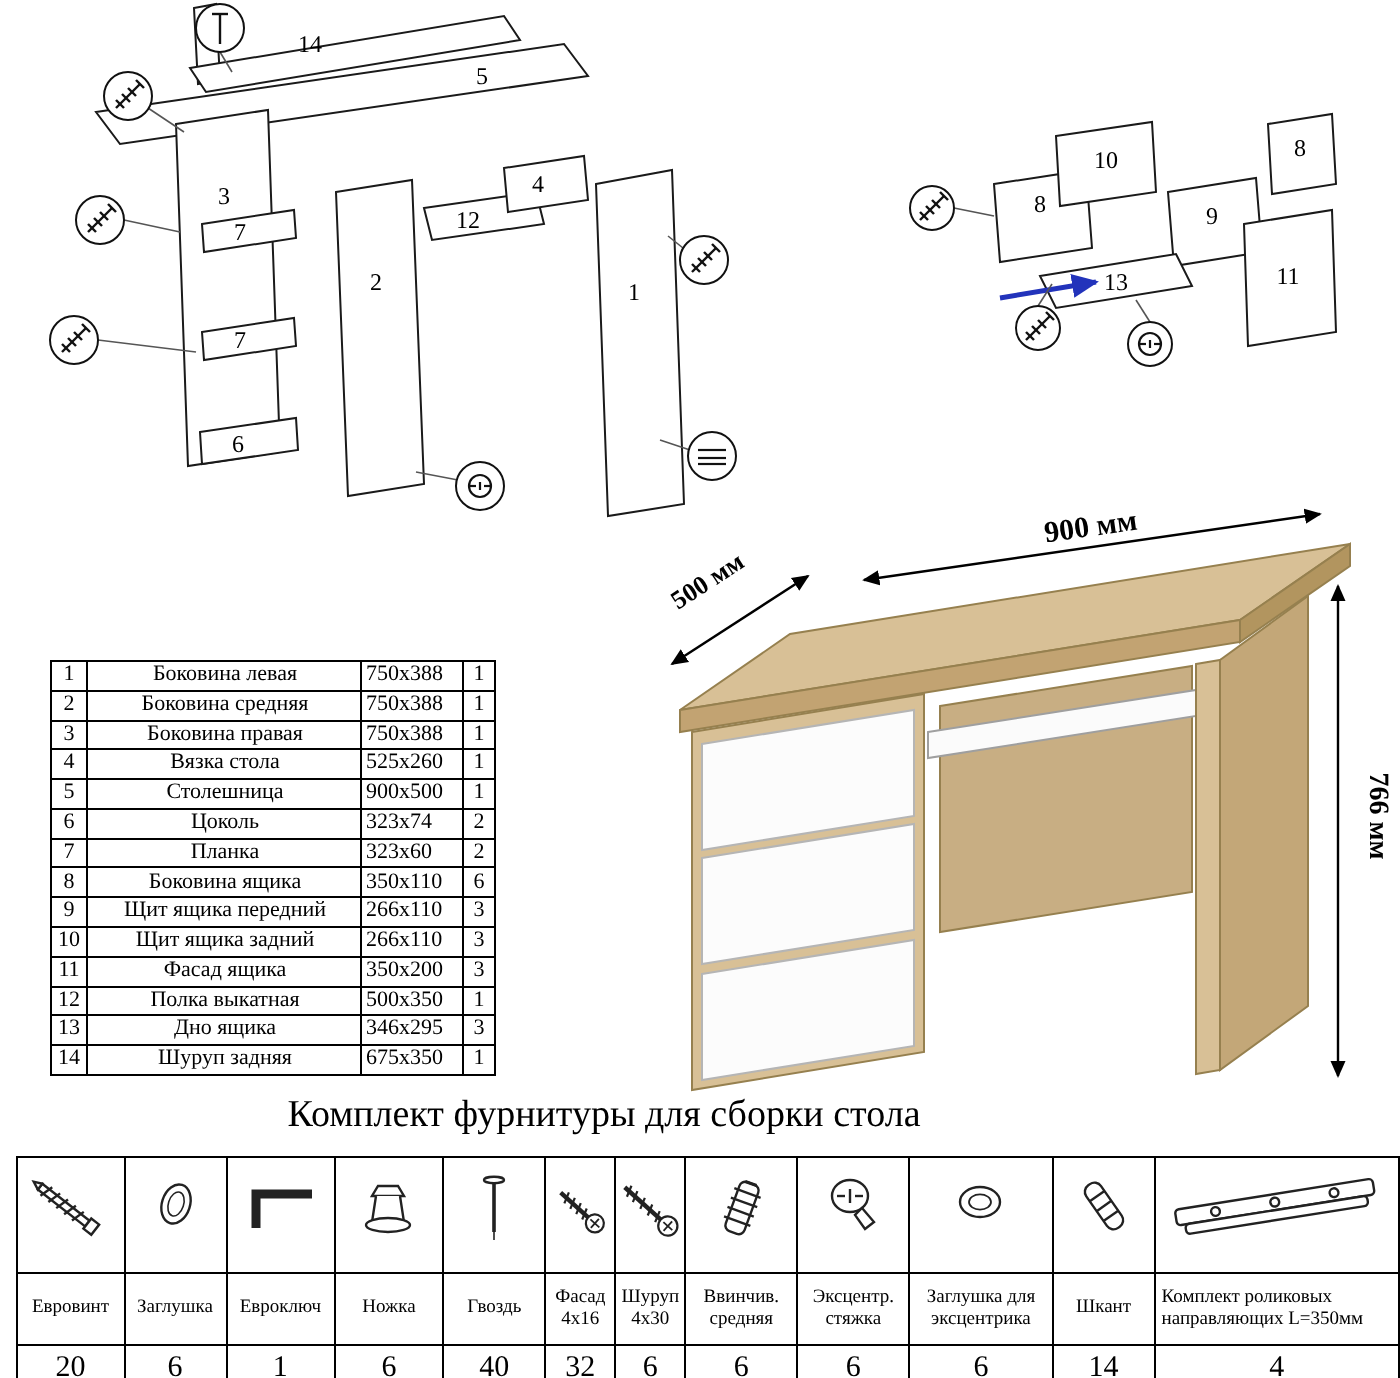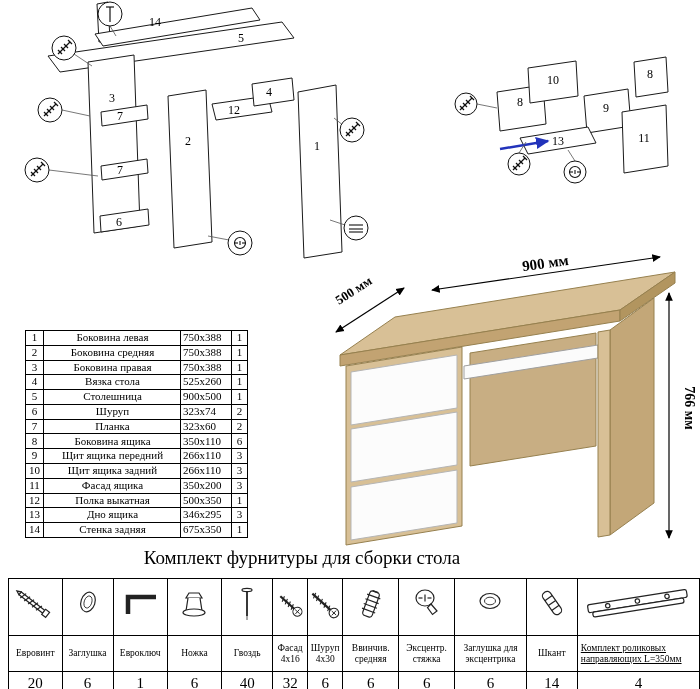--- a/index.html
+++ b/index.html
@@ -13,21 +13,21 @@
   #parts-table td.c-name{text-align:center;padding-left:3px;}
   #parts-table td.c-size{}
   #parts-table td.c-qty{text-align:center;}
   #hw-title{position:absolute;left:0;top:547px;width:604px;text-align:center;
        font-size:19px;}
   #hw-table{position:absolute;left:8px;top:578px;border-collapse:collapse;
        table-layout:fixed;}
   #hw-table td{border:1px solid #000;text-align:center;vertical-align:middle;padding:0;}
   #hw-table td.hw-icon-cell{height:56px;}
   #hw-table td.hw-name{font-size:9.5px;line-height:1.12;height:33px;padding:1px 2px;}
-  #hw-table td.hw-name-left{text-align:left;padding-left:3px;text-decoration:underline;}
+  #hw-table td.hw-name-left{text-align:left;padding-left:3px;}
   #hw-table td.hw-qty{font-size:15px;height:22px;}
   .dimtxt{font-weight:bold;font-family:"Liberation Serif",serif;}
   .plabel{font-family:"Liberation Serif",serif;font-size:12px;fill:#000;}
 </style>
 </head>
 <body>
 
 <svg id="diagram-left" style="left:0;top:0" width="410" height="280" viewBox="0 0 410 280">
   <defs>
     <g id="g-screw" stroke="#111" stroke-width="1.2" fill="none">
@@ -182,21 +182,21 @@
         <td class="c-qty">1</td>
       </tr>
     <tr>
         <td class="c-num">5</td>
         <td class="c-name">Столешница</td>
         <td class="c-size">900x500</td>
         <td class="c-qty">1</td>
       </tr>
     <tr>
         <td class="c-num">6</td>
-        <td class="c-name">Шуруп</td>
+        <td class="c-name">Цоколь</td>
         <td class="c-size">323x74</td>
         <td class="c-qty">2</td>
       </tr>
     <tr>
         <td class="c-num">7</td>
         <td class="c-name">Планка</td>
         <td class="c-size">323x60</td>
         <td class="c-qty">2</td>
       </tr>
     <tr>
@@ -230,21 +230,21 @@
         <td class="c-qty">1</td>
       </tr>
     <tr>
         <td class="c-num">13</td>
         <td class="c-name">Дно ящика</td>
         <td class="c-size">346x295</td>
         <td class="c-qty">3</td>
       </tr>
     <tr>
         <td class="c-num">14</td>
-        <td class="c-name">Стенка задняя</td>
+        <td class="c-name">Шуруп задняя</td>
         <td class="c-size">675x350</td>
         <td class="c-qty">1</td>
       </tr>
   </tbody>
 </table>
 
 <svg id="desk-render" style="left:318px;top:250px" width="382" height="300" viewBox="318 250 382 300">
   <defs>
     <marker id="arrB" viewBox="0 0 10 10" refX="8" refY="5" markerWidth="8" markerHeight="8" orient="auto-start-reverse">
       <path d="M0,1 L9,5 L0,9 Z" fill="#000"></path>

